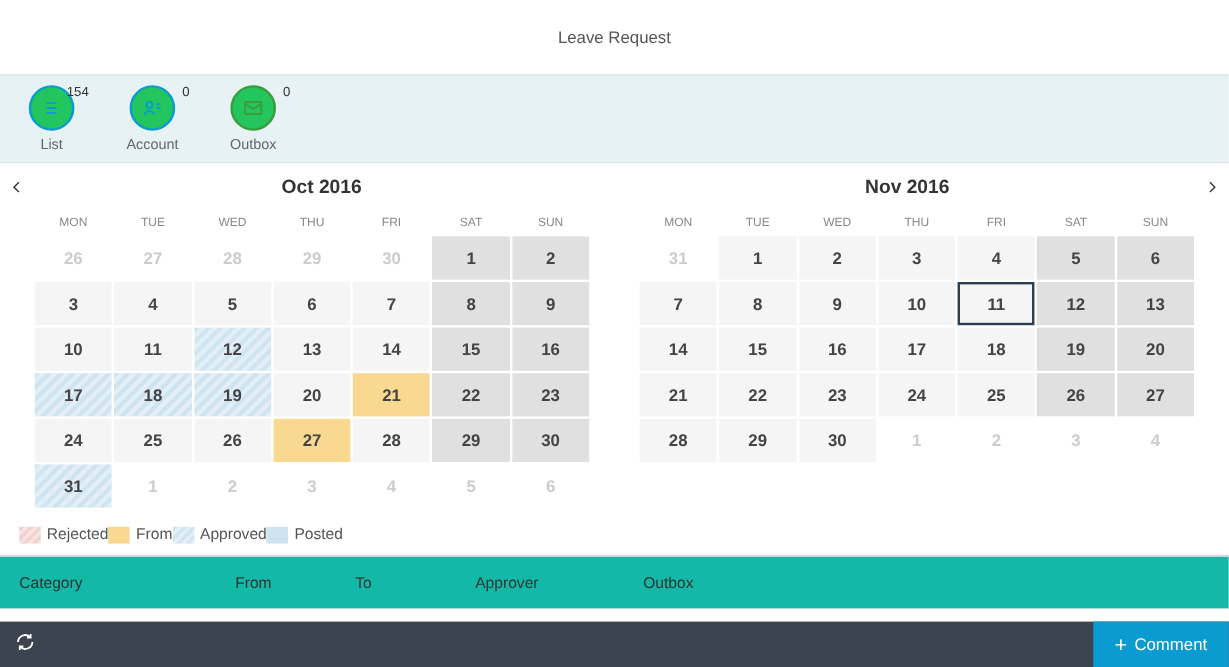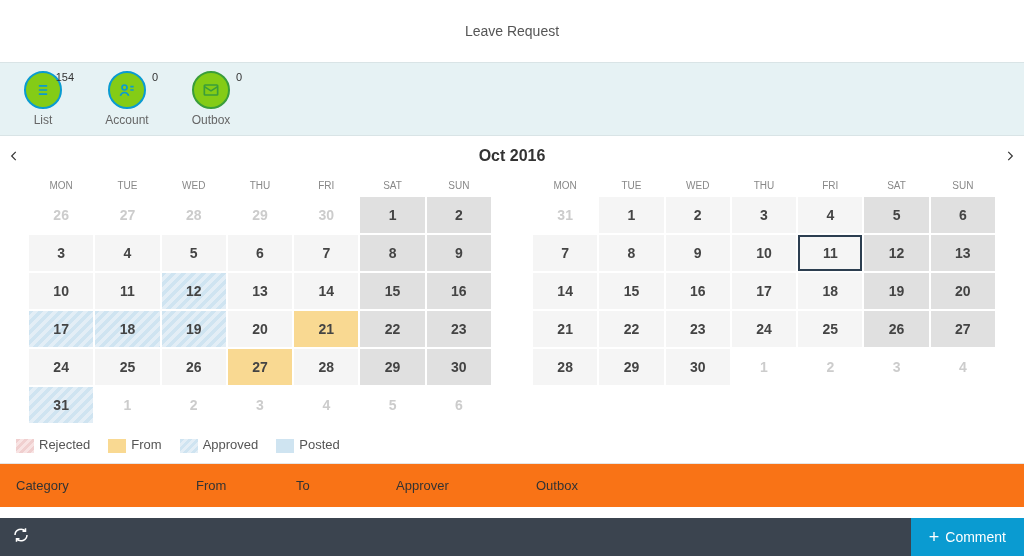--- a/index.html
+++ b/index.html
@@ -2,49 +2,49 @@
 <html><head>
 <meta charset="utf-8">
 <style>
   html,body{margin:0;padding:0;font-family:-apple-system,BlinkMacSystemFont,"Segoe UI",Arial,sans-serif;background:#fff;width:1024px;height:556px;overflow:hidden;color:#333}
   *{box-sizing:border-box}
   .title{text-align:center;font-size:14px;color:#555;padding:23px 0}
   .tabs{background:#e6f2f4;border-top:1px solid #d9e4e6;border-bottom:1px solid #d9e4e6;padding:4px 10px 0;display:flex;gap:18px}
   .tab{display:flex;flex-direction:column;align-items:center;font-size:12px;color:#666;padding:4px 10px 8px;cursor:pointer;position:relative;min-width:66px}
   .tab.active{color:#0a9bd1}
   .tab.active::after{content:"";position:absolute;bottom:-1px;left:6px;right:6px;height:3px;background:#0a9bd1}
-  .tab .circle{width:38px;height:38px;border:2px solid #0a9bd1;border-radius:50%;display:flex;align-items:center;justify-content:center;margin-bottom:4px;position:relative;background:#84cc16}
+  .tab .circle{width:38px;height:38px;border:2px solid #0a9bd1;border-radius:50%;display:flex;align-items:center;justify-content:center;margin-bottom:4px;position:relative;background:#22c55e}
   .tab.active .circle{background:#0a9bd1}
   .tab .circle svg{width:20px;height:20px;stroke:#0a9bd1;fill:none;stroke-width:2}
   .tab.active .circle svg{stroke:#fff}
   .tab[data-name="tab-outbox"] .circle{border-color:#3a9d3a}
   .tab[data-name="tab-outbox"] .circle svg{stroke:#3a9d3a}
   .badge{position:absolute;top:-2px;right:-14px;font-size:11px;color:#333}
-  .nav-row{display:flex;align-items:center;justify-content:space-between;padding:10px 4px 6px}
+  .nav-row{display:flex;align-items:flex-end;justify-content:space-between;padding:10px 4px 6px}
   .month-title{font-weight:700;font-size:16px;color:#333;flex:1;text-align:center}
   .arrow{width:20px;height:20px;display:flex;align-items:center;justify-content:center;cursor:pointer;color:#333}
   .arrow svg{width:14px;height:14px;stroke:#333;stroke-width:2;fill:none}
   .pair{display:flex;padding:0 8px 8px}
   .cal{flex:1;margin:0 21px}
   .dow{font-size:10px;color:#888;text-align:center;padding:8px 0 6px;font-weight:400}
   .grid{display:grid;grid-template-columns:repeat(7,1fr);gap:2px}
   .cell{height:36px;display:flex;align-items:center;justify-content:center;font-size:14px;font-weight:600;cursor:pointer;background:#fff;color:#444}
   .cell.muted{color:#ccc;font-weight:600}
   .cell.glow{background:#f5f5f5}
   .cell.dark{background:#e0e0e0}
   .cell.sent{background:#f9d992}
   .cell.today{border:2px solid #2c3e50}
   .cell.approved{background-image:linear-gradient(135deg,#cfe4f1 25%,#e3eef6 25%,#e3eef6 50%,#cfe4f1 50%,#cfe4f1 75%,#e3eef6 75%);background-size:10px 10px}
-  .legend{padding:6px 16px 10px;font-size:13px;color:#555;display:flex;gap:18px;align-items:center}
+  .legend{padding:6px 16px 10px;font-size:13px;color:#555;display:flex;align-items:center}
   .sw{display:inline-block;width:18px;height:14px;margin-right:5px;vertical-align:middle}
   .sw.rej{background-image:linear-gradient(135deg,#f0cfcf 25%,#f8e3e3 25%,#f8e3e3 50%,#f0cfcf 50%,#f0cfcf 75%,#f8e3e3 75%);background-size:8px 8px}
   .sw.sent{background:#f9d992}
   .sw.appr{background-image:linear-gradient(135deg,#cfe4f1 25%,#e3eef6 25%,#e3eef6 50%,#cfe4f1 50%,#cfe4f1 75%,#e3eef6 75%);background-size:8px 8px}
   .sw.post{background:#cfe4f1}
-  .table-hdr{border-top:1px solid #e5e5e5;background:#f97316;padding:14px 16px;font-size:13px;color:#333;display:grid;grid-template-columns:180px 100px 100px 140px 1fr}
+  .table-hdr{border-top:1px solid #e5e5e5;background:#14b8a6;padding:14px 16px;font-size:13px;color:#333;display:grid;grid-template-columns:180px 100px 100px 140px 1fr}
   .footer{position:absolute;bottom:0;left:0;right:0;height:38px;background:#3b444f;display:flex;align-items:center;justify-content:space-between;padding:0 0 0 12px}
   .refresh svg{width:18px;height:18px;stroke:#fff;fill:none;stroke-width:2}
   .create{background:#0a9bd1;color:#fff;height:38px;padding:0 18px;display:flex;align-items:center;gap:6px;font-size:14px;cursor:pointer;border:none}
   .create .plus{font-size:18px;font-weight:300}
 </style>
 </head>
 <body>
 
 <div class="title" data-name="page-title">Leave Request</div>
 
@@ -80,20 +80,21 @@
   </div>
 </div>
 
 <div class="nav-row">
   <div class="arrow" data-name="prev-month-button">
       <svg viewBox="0 0 24 24">
         <path d="M15 5l-7 7 7 7"></path>
       </svg>
     </div>
   <div class="month-title" data-name="month-title-left">Oct 2016</div>
+  <div class="month-title" data-name="month-title-right">Nov 2016</div>
   <div class="arrow" data-name="next-month-button">
       <svg viewBox="0 0 24 24">
         <path d="M9 5l7 7-7 7"></path>
       </svg>
     </div>
 </div>
 
 <div class="pair">
   <div class="cal" data-name="calendar-left">
     <div class="grid" id="dow-left">

